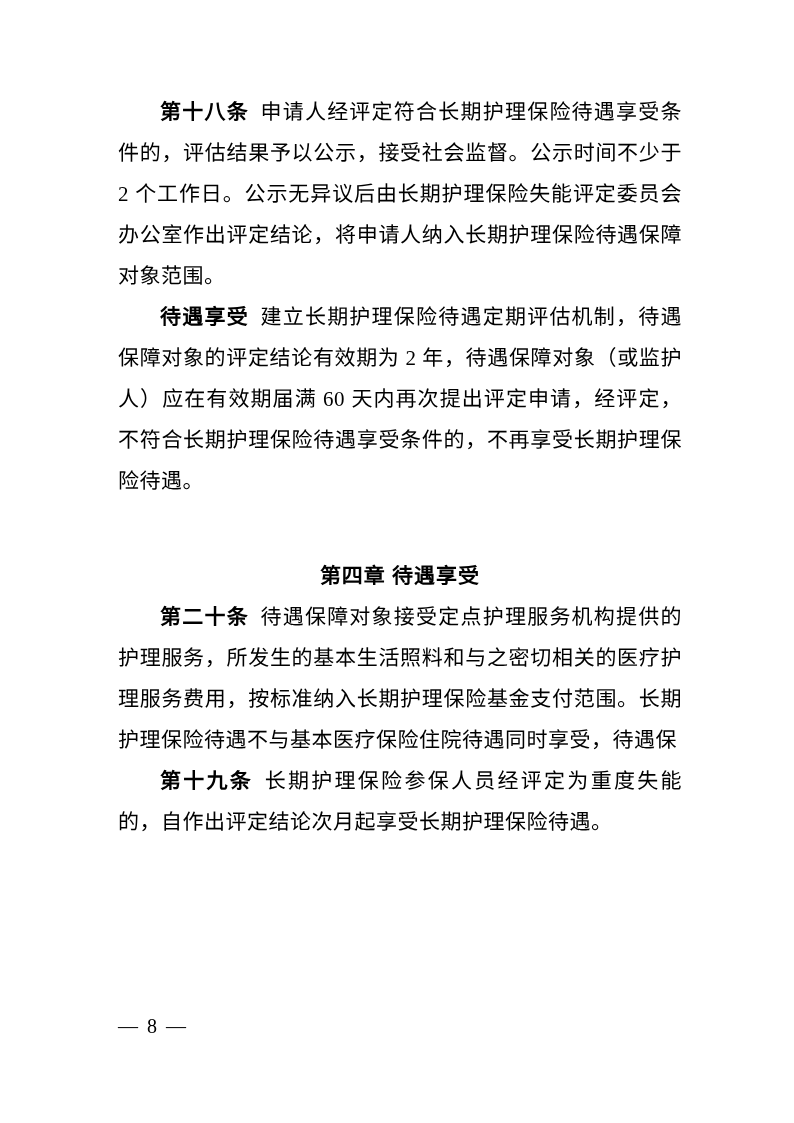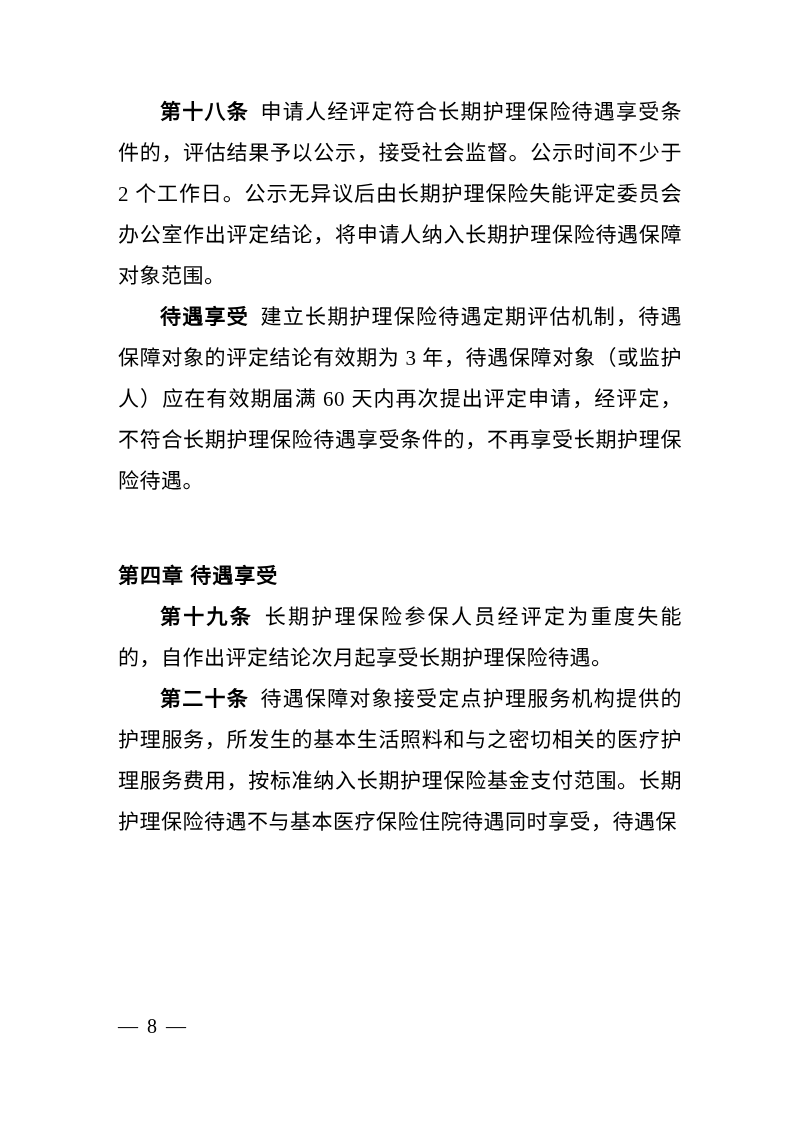--- a/index.html
+++ b/index.html
@@ -34,21 +34,21 @@
   .term {
     font-weight: bold;
     margin-right: 0.55em;
   }
   .chapter {
     margin: 54px 0 0 0;
     font-size: 21px;
     line-height: 41px;
     letter-spacing: 1px;
     font-weight: bold;
-    text-align: left;
+    text-align: center;
     text-indent: 0;
   }
   .footer {
     position: absolute;
     left: 118px;
     top: 1012px;
     font-size: 20px;
     line-height: 28px;
     letter-spacing: 2px;
     color: #000000;
@@ -56,24 +56,24 @@
 </style>
 </head>
 <body>
 
 <div class="page">
   <main class="content">
 
     <p class="para"><span class="term">第十八条</span><span>申请人经评定符合长期护理保险待遇享受条件的，评估结果予以公示，接受社会监督。公示时间不少于 2 个工作日。公示无异议后由长期护理保险失能评定委员会办公室作出评定结论，将申请人纳入长期护理保险待遇保障对象范围。</span></p>
 
 
-    <p class="para"><span class="term">待遇享受</span><span>建立长期护理保险待遇定期评估机制，待遇保障对象的评定结论有效期为 3 年，待遇保障对象（或监护人）应在有效期届满 60 天内再次提出评定申请，经评定，不符合长期护理保险待遇享受条件的，不再享受长期护理保险待遇。</span></p>
+    <p class="para"><span class="term">待遇享受</span><span>建立长期护理保险待遇定期评估机制，待遇保障对象的评定结论有效期为 2 年，待遇保障对象（或监护人）应在有效期届满 60 天内再次提出评定申请，经评定，不符合长期护理保险待遇享受条件的，不再享受长期护理保险待遇。</span></p>
 
     <h2 class="chapter">第四章 待遇享受</h2>
 
+    <p class="para"><span class="term">第二十条</span><span>待遇保障对象接受定点护理服务机构提供的护理服务，所发生的基本生活照料和与之密切相关的医疗护理服务费用，按标准纳入长期护理保险基金支付范围。长期护理保险待遇不与基本医疗保险住院待遇同时享受，待遇保</span></p>
+
     <p class="para"><span class="term">第十九条</span><span>长期护理保险参保人员经评定为重度失能的，自作出评定结论次月起享受长期护理保险待遇。</span></p>
-
-    <p class="para"><span class="term">第二十条</span><span>待遇保障对象接受定点护理服务机构提供的护理服务，所发生的基本生活照料和与之密切相关的医疗护理服务费用，按标准纳入长期护理保险基金支付范围。长期护理保险待遇不与基本医疗保险住院待遇同时享受，待遇保</span></p>
 
   </main>
 
   <div class="footer">— 8 —</div>
 </div>
 
 </body></html>

